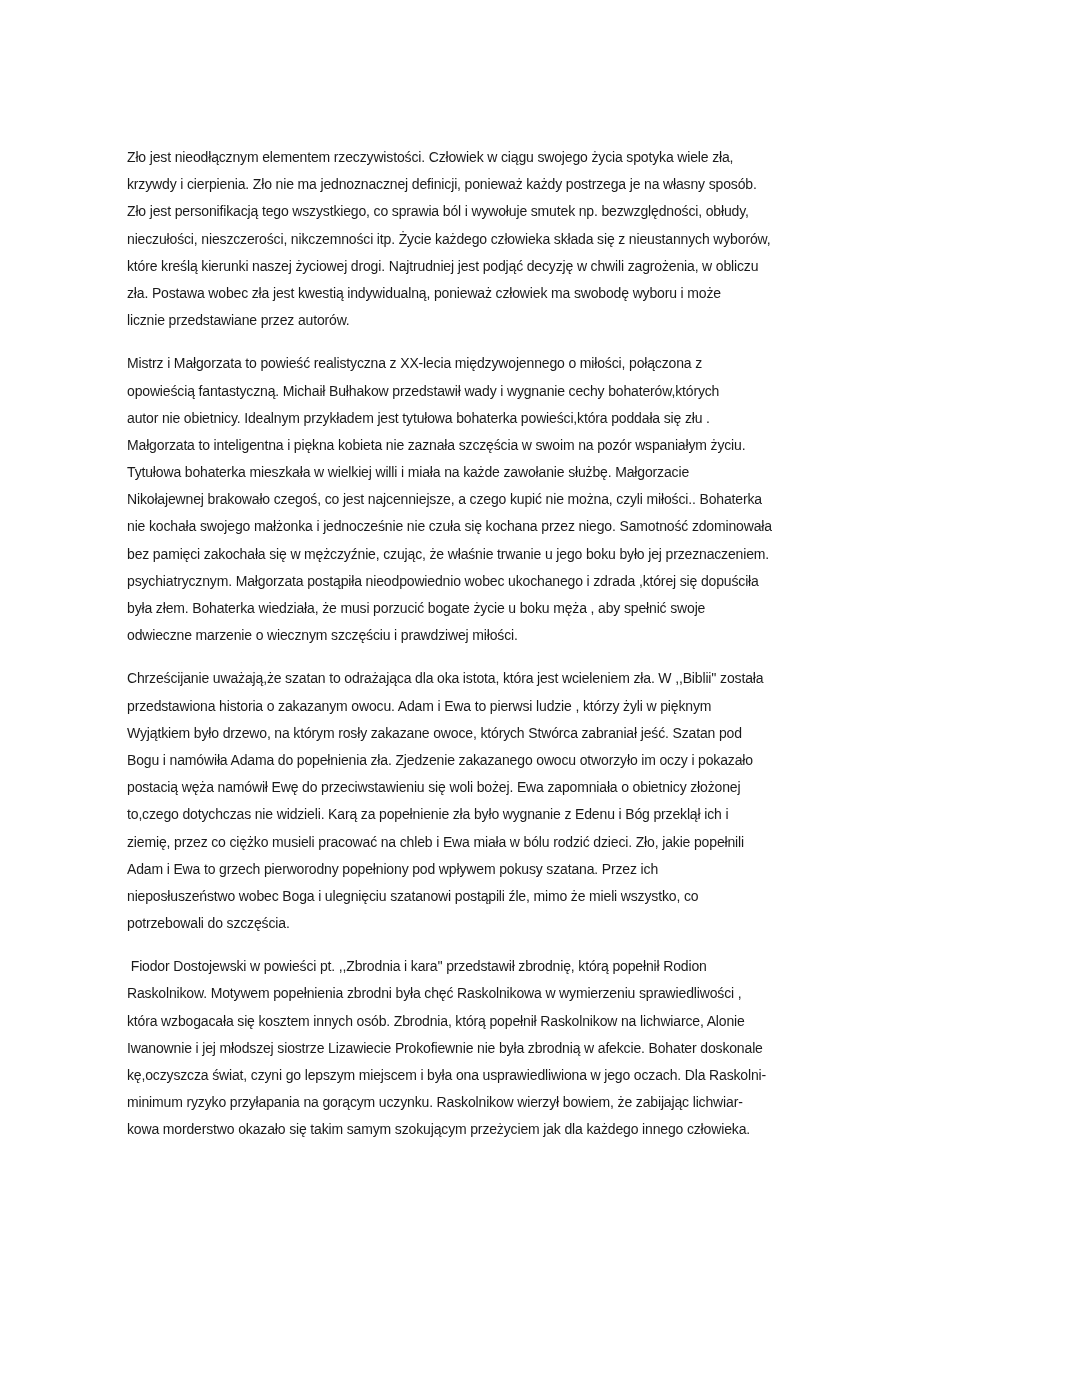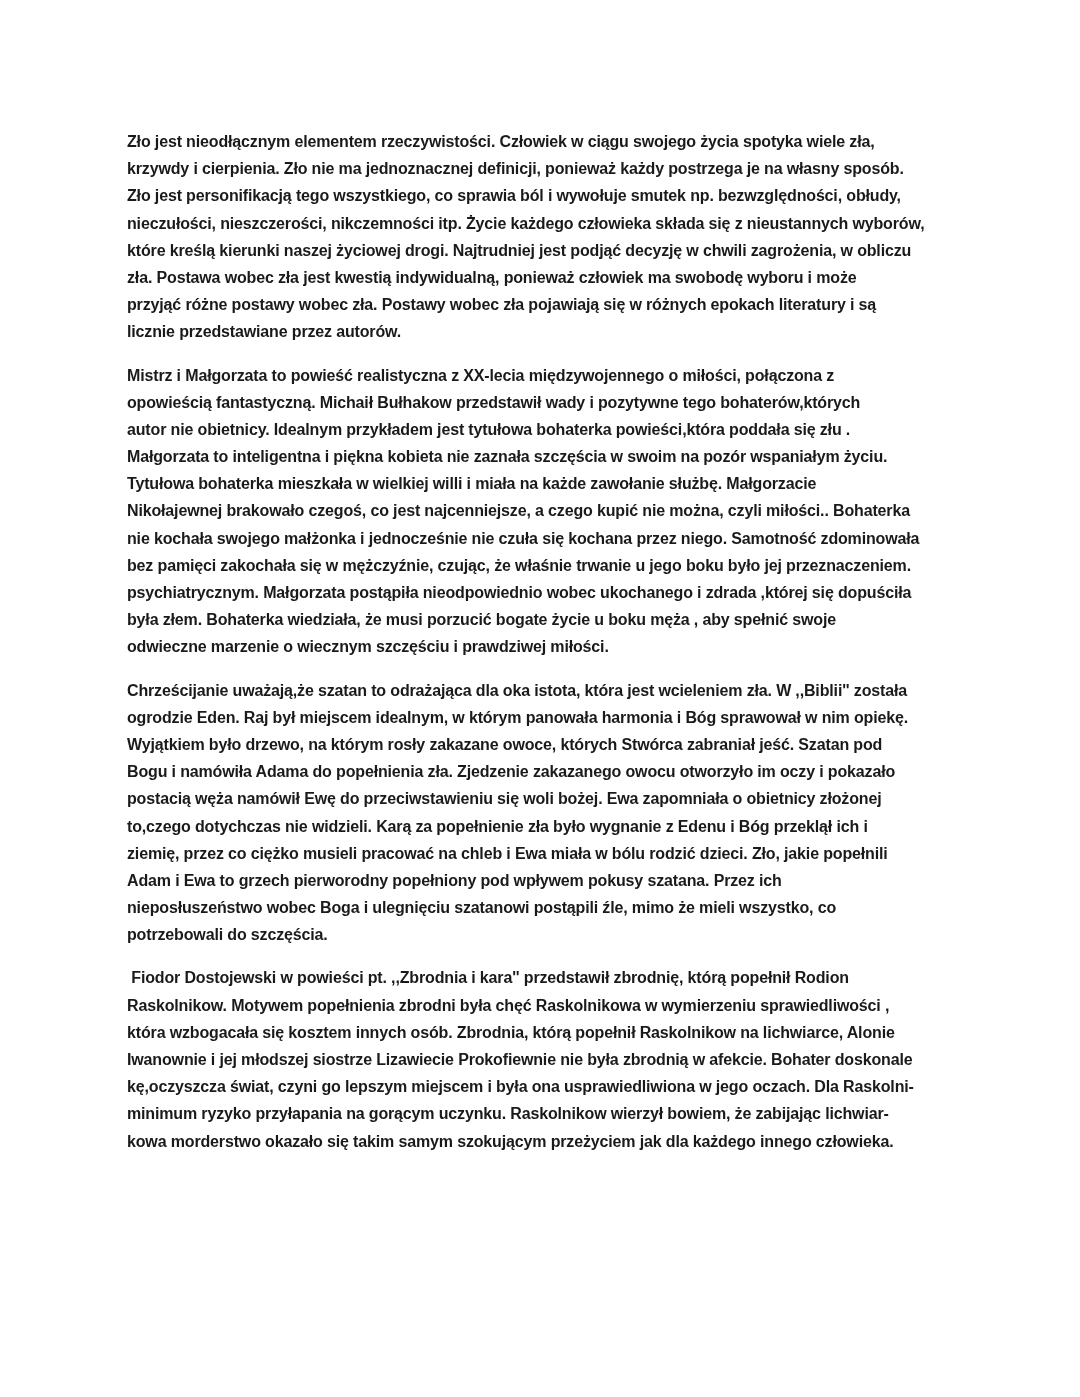--- a/index.html
+++ b/index.html
@@ -9,28 +9,27 @@
     }
     body {
       width: 1080px;
       height: 1397px;
       position: relative;
       overflow: hidden;
     }
     .page {
       position: absolute;
       left: 127px;
-      top: 128px;
+      top: 144px;
       width: 830px;
       font-family: "Liberation Sans", "DejaVu Sans", sans-serif;
-      font-size: 16px;
+      font-size: 14px;
       line-height: 27.2px;
       color: #1a1a1a;
       letter-spacing: -0.15px;
-      font-weight: bold;
     }
     .para {
       margin: 0;
       white-space: nowrap;
     }
     .para + .para {
       margin-top: 16px;
     }
     .line {
       display: block;
@@ -42,41 +41,40 @@
 
 <div class="page">
 
   <p class="para">
     <span class="line">Zło jest nieodłącznym elementem rzeczywistości. Człowiek w ciągu swojego życia spotyka wiele zła,</span>
     <span class="line">krzywdy i cierpienia. Zło nie ma jednoznacznej definicji, ponieważ każdy postrzega je na własny sposób.</span>
     <span class="line">Zło jest personifikacją tego wszystkiego, co sprawia ból i wywołuje smutek np. bezwzględności, obłudy,</span>
     <span class="line">nieczułości, nieszczerości, nikczemności itp. Życie każdego człowieka składa się z nieustannych wyborów,</span>
     <span class="line">które kreślą kierunki naszej życiowej drogi. Najtrudniej jest podjąć decyzję w chwili zagrożenia, w obliczu</span>
     <span class="line">zła. Postawa wobec zła jest kwestią indywidualną, ponieważ człowiek ma swobodę wyboru i może</span>
-    <span class="line">przyjąć różne postawy wobec zła. Postawy wobec zła pojawiają się w różnych epokach literatury i są</span>
     <span class="line">licznie przedstawiane przez autorów.</span>
   </p>
 
   <p class="para">
     <span class="line">Mistrz i Małgorzata to powieść realistyczna z XX-lecia międzywojennego o miłości, połączona z</span>
-    <span class="line">opowieścią fantastyczną. Michaił Bułhakow przedstawił wady i pozytywne tego bohaterów,których</span>
+    <span class="line">opowieścią fantastyczną. Michaił Bułhakow przedstawił wady i wygnanie cechy bohaterów,których</span>
     <span class="line">autor nie obietnicy. Idealnym przykładem jest tytułowa bohaterka powieści,która poddała się złu .</span>
     <span class="line">Małgorzata to inteligentna i piękna kobieta nie zaznała szczęścia w swoim na pozór wspaniałym życiu.</span>
     <span class="line">Tytułowa bohaterka mieszkała w wielkiej willi i miała na każde zawołanie służbę. Małgorzacie</span>
     <span class="line">Nikołajewnej brakowało czegoś, co jest najcenniejsze, a czego kupić nie można, czyli miłości.. Bohaterka</span>
     <span class="line">nie kochała swojego małżonka i jednocześnie nie czuła się kochana przez niego. Samotność zdominowała</span>
     <span class="line">bez pamięci zakochała się w mężczyźnie, czując, że właśnie trwanie u jego boku było jej przeznaczeniem.</span>
     <span class="line">psychiatrycznym. Małgorzata postąpiła nieodpowiednio wobec ukochanego i zdrada ,której się dopuściła</span>
     <span class="line">była złem. Bohaterka wiedziała, że musi porzucić bogate życie u boku męża , aby spełnić swoje</span>
     <span class="line">odwieczne marzenie o wiecznym szczęściu i prawdziwej miłości.</span>
   </p>
 
   <p class="para">
     <span class="line">Chrześcijanie uważają,że szatan to odrażająca dla oka istota, która jest wcieleniem zła. W ,,Biblii'' została</span>
-    <span class="line">ogrodzie Eden. Raj był miejscem idealnym, w którym panowała harmonia i Bóg sprawował w nim opiekę.</span>
+    <span class="line">przedstawiona historia o zakazanym owocu. Adam i Ewa to pierwsi ludzie , którzy żyli w pięknym</span>
     <span class="line">Wyjątkiem było drzewo, na którym rosły zakazane owoce, których Stwórca zabraniał jeść. Szatan pod</span>
     <span class="line">Bogu i namówiła Adama do popełnienia zła. Zjedzenie zakazanego owocu otworzyło im oczy i pokazało</span>
     <span class="line">postacią węża namówił Ewę do przeciwstawieniu się woli bożej. Ewa zapomniała o obietnicy złożonej</span>
     <span class="line">to,czego dotychczas nie widzieli. Karą za popełnienie zła było wygnanie z Edenu i Bóg przeklął ich i</span>
     <span class="line">ziemię, przez co ciężko musieli pracować na chleb i Ewa miała w bólu rodzić dzieci. Zło, jakie popełnili</span>
     <span class="line">Adam i Ewa to grzech pierworodny popełniony pod wpływem pokusy szatana. Przez ich</span>
     <span class="line">nieposłuszeństwo wobec Boga i ulegnięciu szatanowi postąpili źle, mimo że mieli wszystko, co</span>
     <span class="line">potrzebowali do szczęścia.</span>
   </p>
 

